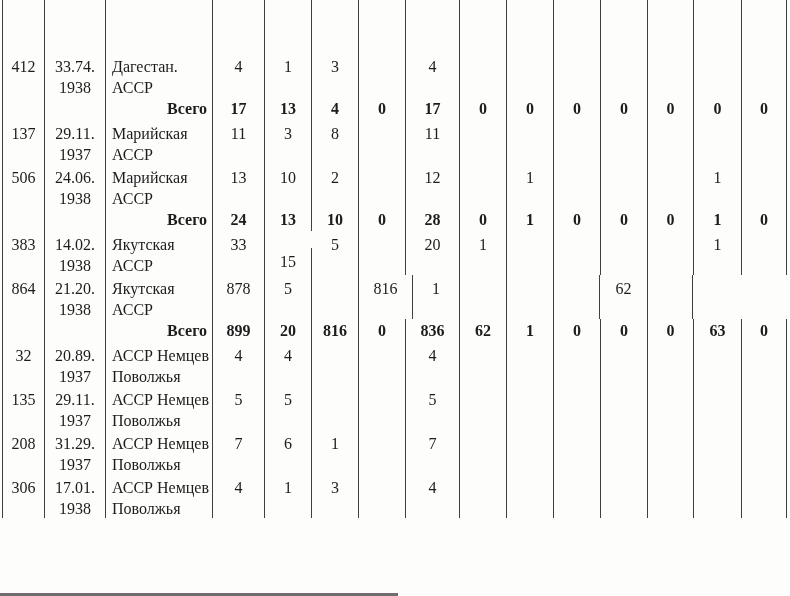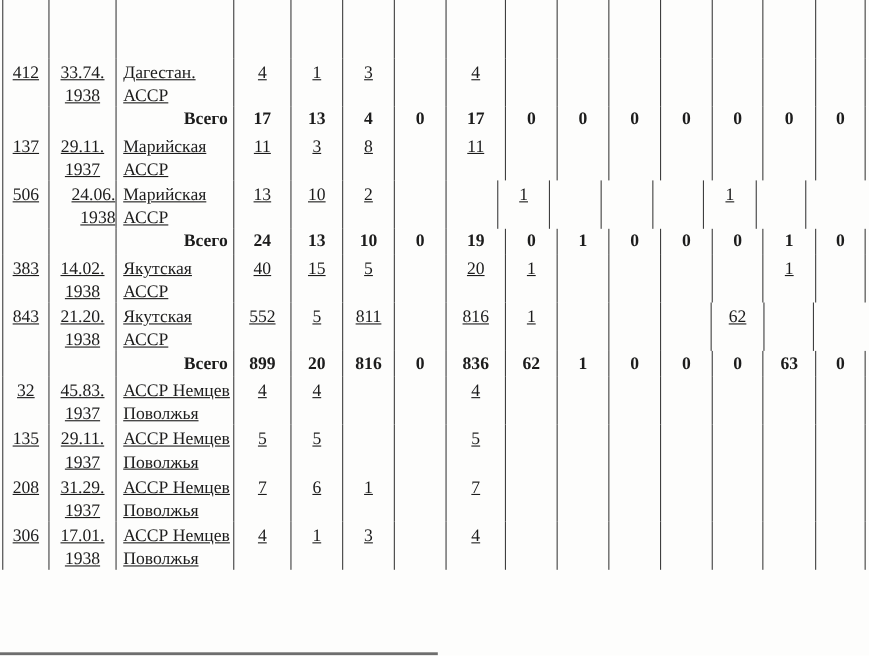--- a/index.html
+++ b/index.html
@@ -7,21 +7,21 @@
     position:relative; width:790px; height:596px;
     background:#fdfdfc; overflow:hidden;
     font-family:"Liberation Serif","DejaVu Serif",serif;
     color:#1c1c1c;
   }
   .tbl { position:absolute; left:2px; top:0; width:785px; }
 
   .grp { border-left:1px solid #3f3f3f; }
   .row { display:flex; }
   .row.rempty  { height:53px; }
-  .row.rdata   { height:44px;text-decoration:underline; }
+  .row.rdata   { height:44px; }
   .row.rtotal  { height:23px; }
 
   .cell {
     box-sizing:border-box; flex:0 0 auto;
     border-right:1px solid #3f3f3f;
     font-size:16px; line-height:21px;
     overflow:hidden;
   }
   .rdata .cell { padding-top:3px; }
   .cell.num    { text-align:center; }
@@ -130,95 +130,95 @@
           <div class="cell val" style="width: 47px;"></div>
           <div class="cell val" style="width: 47px;"></div>
           <div class="cell val" style="width: 47px;"></div>
           <div class="cell val" style="width: 47px;"></div>
           <div class="cell val" style="width: 46px;"></div>
           <div class="cell val" style="width: 48px;"></div>
           <div class="cell val" style="width: 45px;"></div>
         </div>
         <div class="row rdata">
           <div class="cell num" style="width: 42px;">506</div>
-          <div class="cell date" style="width: 61px; text-align: right;">
+          <div class="cell date" style="width: 61px;">
             <div class="txtline">24.06.</div>
             <div class="txtline">1938</div>
           </div>
           <div class="cell region" style="width: 107px;">
             <div class="txtline">Марийская</div>
             <div class="txtline">АССР</div>
           </div>
           <div class="cell val" style="width: 52px;">13</div>
           <div class="cell val" style="width: 47px;">10</div>
           <div class="cell val" style="width: 47px;">2</div>
           <div class="cell val" style="width: 47px;"></div>
+          <div class="cell val" style="width: 54px;">12</div>
           <div class="cell val" style="width: 47px;"></div>
           <div class="cell val" style="width: 47px;">1</div>
           <div class="cell val" style="width: 47px;"></div>
           <div class="cell val" style="width: 47px;"></div>
           <div class="cell val" style="width: 46px;"></div>
           <div class="cell val" style="width: 48px;">1</div>
           <div class="cell val" style="width: 45px;"></div>
         </div>
         <div class="row rtotal">
           <div class="cell" style="width: 42px;"></div>
           <div class="cell" style="width: 61px;"></div>
           <div class="cell tlabel" style="width: 107px;">Всего</div>
           <div class="cell val b" style="width: 52px;">24</div>
           <div class="cell val b" style="width: 47px;">13</div>
           <div class="cell val b" style="width: 47px;">10</div>
           <div class="cell val b" style="width: 47px;">0</div>
-          <div class="cell val b" style="width: 54px;">19</div>
+          <div class="cell val b" style="width: 54px;">28</div>
           <div class="cell val b" style="width: 47px;">0</div>
           <div class="cell val b" style="width: 47px;">1</div>
           <div class="cell val b" style="width: 47px;">0</div>
           <div class="cell val b" style="width: 47px;">0</div>
           <div class="cell val b" style="width: 46px;">0</div>
           <div class="cell val b" style="width: 48px;">1</div>
           <div class="cell val b" style="width: 45px;">0</div>
         </div>
       </div>
       <div class="grp">
         <div class="row rdata">
           <div class="cell num" style="width: 42px;">383</div>
           <div class="cell date" style="width: 61px;">
             <div class="txtline">14.02.</div>
             <div class="txtline">1938</div>
           </div>
           <div class="cell region" style="width: 107px;">
             <div class="txtline">Якутская</div>
             <div class="txtline">АССР</div>
           </div>
-          <div class="cell val" style="width: 52px;">40</div>
-          <div class="cell val" style="width: 47px;">15</div>
+          <div class="cell val" style="width: 52px;">33</div>
+          <div class="cell val" style="width: 47px; margin-top: 17px;">15</div>
           <div class="cell val" style="width: 47px;">5</div>
           <div class="cell val" style="width: 47px;"></div>
           <div class="cell val" style="width: 54px;">20</div>
           <div class="cell val" style="width: 47px;">1</div>
           <div class="cell val" style="width: 47px;"></div>
           <div class="cell val" style="width: 47px;"></div>
           <div class="cell val" style="width: 47px;"></div>
           <div class="cell val" style="width: 46px;"></div>
           <div class="cell val" style="width: 48px;">1</div>
           <div class="cell val" style="width: 45px;"></div>
         </div>
         <div class="row rdata">
-          <div class="cell num" style="width: 42px;">843</div>
+          <div class="cell num" style="width: 42px;">864</div>
           <div class="cell date" style="width: 61px;">
             <div class="txtline">21.20.</div>
             <div class="txtline">1938</div>
           </div>
           <div class="cell region" style="width: 107px;">
             <div class="txtline">Якутская</div>
             <div class="txtline">АССР</div>
           </div>
-          <div class="cell val" style="width: 52px;">552</div>
+          <div class="cell val" style="width: 52px;">878</div>
           <div class="cell val" style="width: 47px;">5</div>
-          <div class="cell val" style="width: 47px;">811</div>
           <div class="cell val" style="width: 47px;"></div>
           <div class="cell val" style="width: 54px;">816</div>
           <div class="cell val" style="width: 47px;">1</div>
           <div class="cell val" style="width: 47px;"></div>
           <div class="cell val" style="width: 47px;"></div>
           <div class="cell val" style="width: 46px;"></div>
           <div class="cell val" style="width: 48px;">62</div>
           <div class="cell val" style="width: 45px;"></div>
         </div>
         <div class="row rtotal">
@@ -236,21 +236,21 @@
           <div class="cell val b" style="width: 47px;">0</div>
           <div class="cell val b" style="width: 46px;">0</div>
           <div class="cell val b" style="width: 48px;">63</div>
           <div class="cell val b" style="width: 45px;">0</div>
         </div>
       </div>
       <div class="grp">
         <div class="row rdata">
           <div class="cell num" style="width: 42px;">32</div>
           <div class="cell date" style="width: 61px;">
-            <div class="txtline">45.83.</div>
+            <div class="txtline">20.89.</div>
             <div class="txtline">1937</div>
           </div>
           <div class="cell region" style="width: 107px;">
             <div class="txtline">АССР Немцев</div>
             <div class="txtline">Поволжья</div>
           </div>
           <div class="cell val" style="width: 52px;">4</div>
           <div class="cell val" style="width: 47px;">4</div>
           <div class="cell val" style="width: 47px;"></div>
           <div class="cell val" style="width: 47px;"></div>

